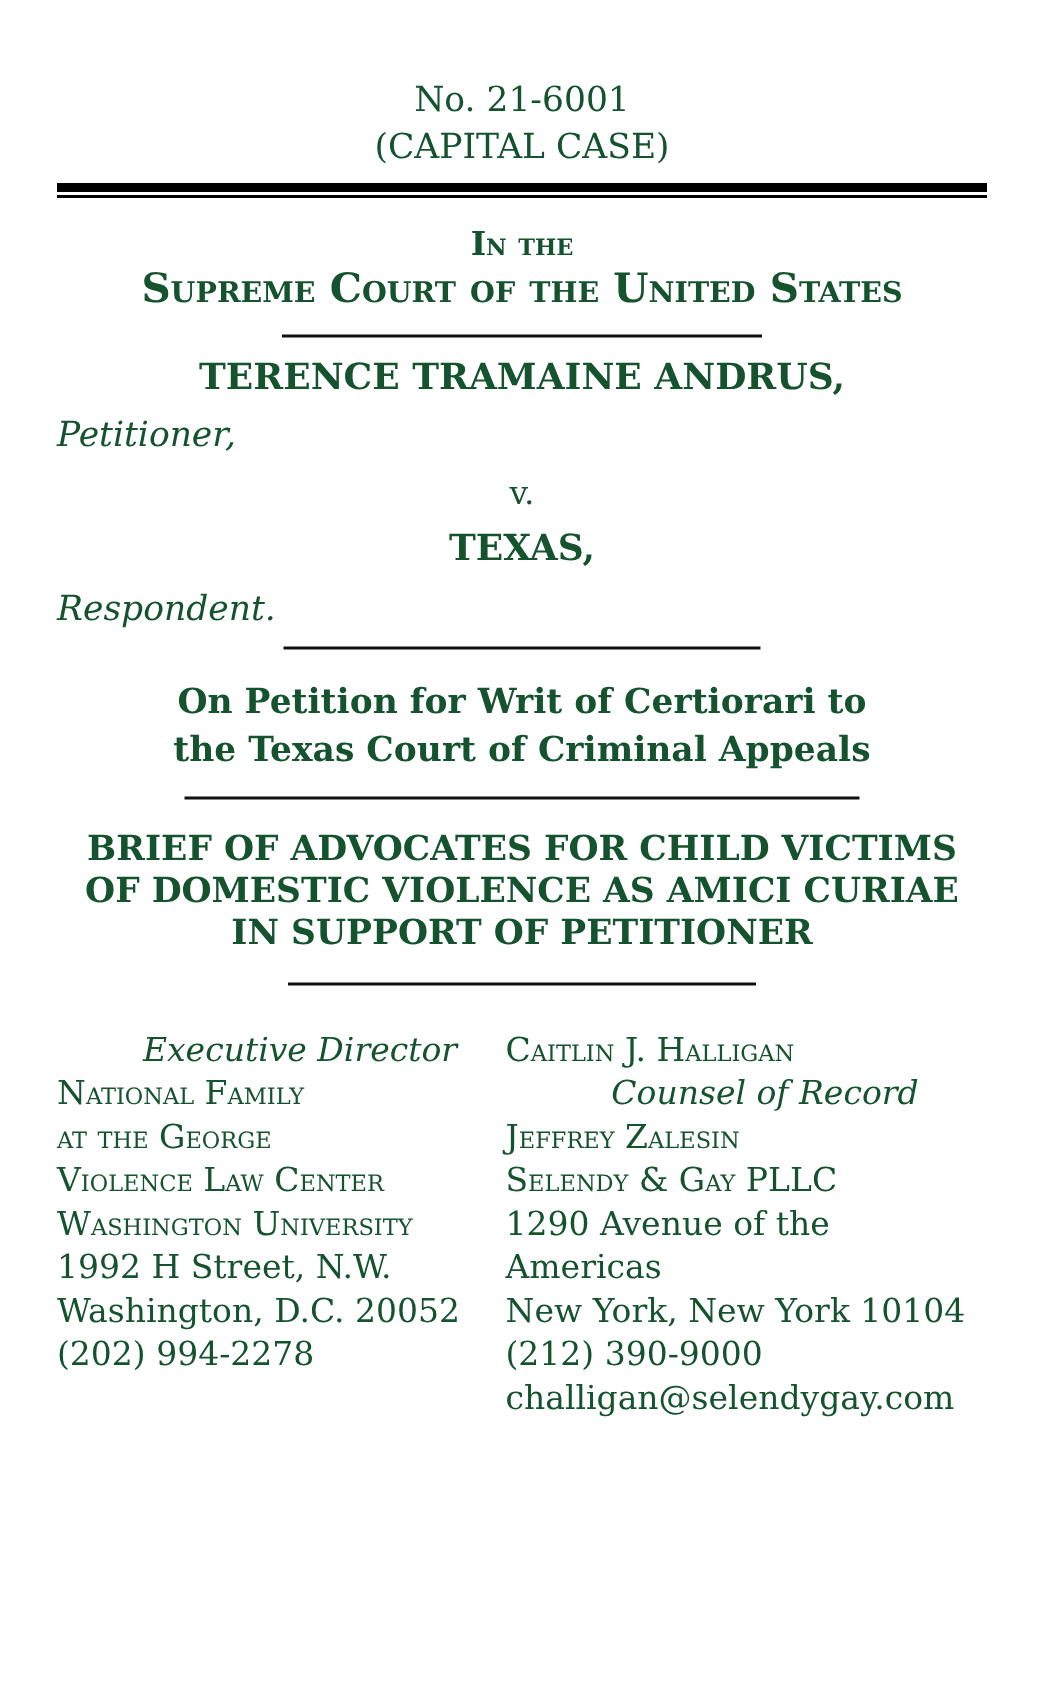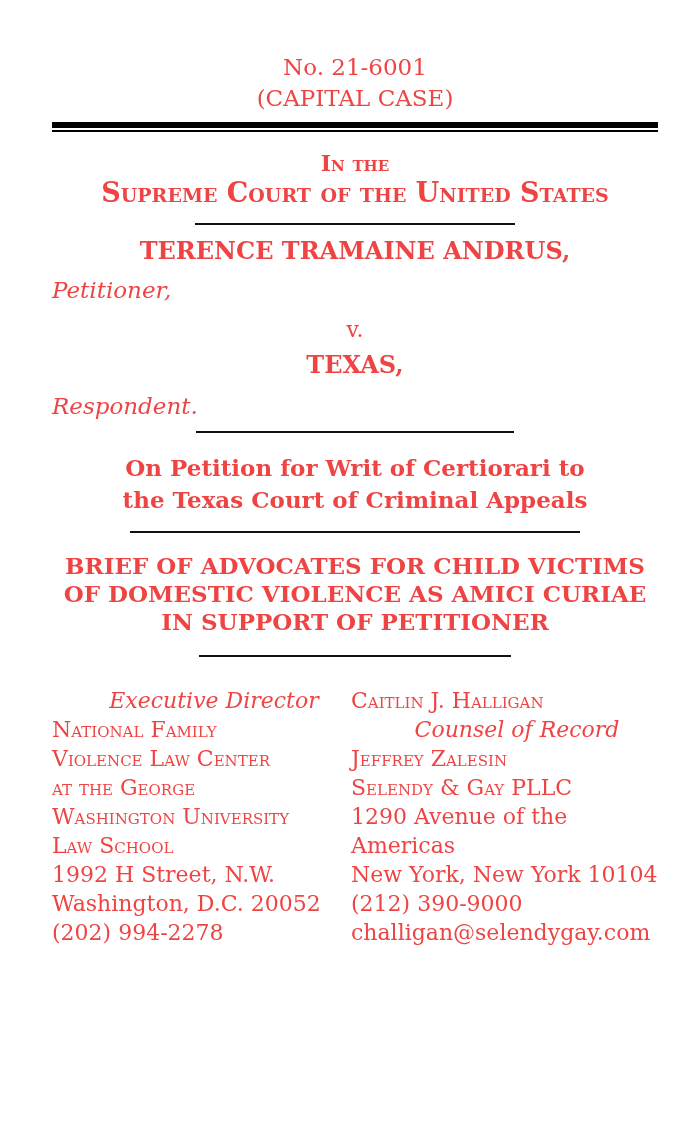--- a/index.html
+++ b/index.html
@@ -1,23 +1,23 @@
 <!DOCTYPE html>
 <html><head>
 <meta charset="utf-8">
 <style>
   * { margin: 0; padding: 0; box-sizing: border-box; }
   html, body { background: #ffffff; }
   .page {
     width: 696px;
     height: 960px;
     background: #ffffff;
-    color: #ef4444;
+    color: #14532d;
     font-family: "DejaVu Serif", "Liberation Serif", serif;
-    padding: 52px 38px 0 52px;
+    padding: 52px 38px 0 38px;
     overflow: hidden;
     text-align: center;
     margin: 0 auto;
   }
 
   
   .docket { font-size: 23px; line-height: 31px; }
 
   
   .rule-double-top { margin-top: 8px; }
@@ -125,24 +125,23 @@
     <div>OF DOMESTIC VIOLENCE AS AMICI CURIAE</div>
     <div>IN SUPPORT OF PETITIONER</div>
   </div>
 
   <div class="divider divider-4"></div>
 
   <div class="counsel">
     <div>
       <div class="ital">Executive Director</div>
       <div class="sc">National Family</div>
+      <div class="sc">at the George</div>
       <div class="sc">Violence Law Center</div>
-      <div class="sc">at the George</div>
       <div class="sc">Washington University</div>
-      <div class="sc">Law School</div>
       <div>1992 H Street, N.W.</div>
       <div>Washington, D.C. 20052</div>
       <div>(202) 994-2278</div>
     </div>
     <div>
       <div class="sc">Caitlin J. Halligan</div>
       <div class="ital">Counsel of Record</div>
       <div class="sc">Jeffrey Zalesin</div>
       <div class="sc">Selendy &amp; Gay PLLC</div>
       <div>1290 Avenue of the Americas</div>

